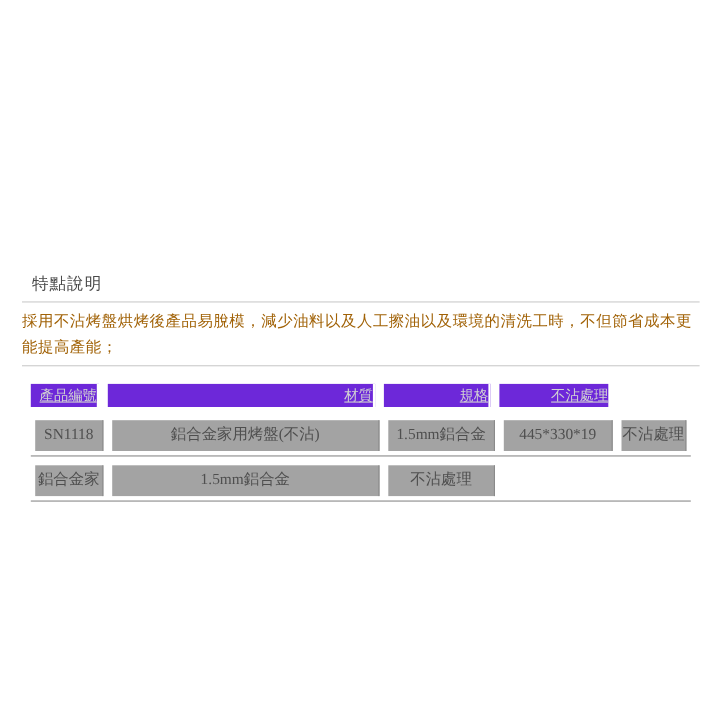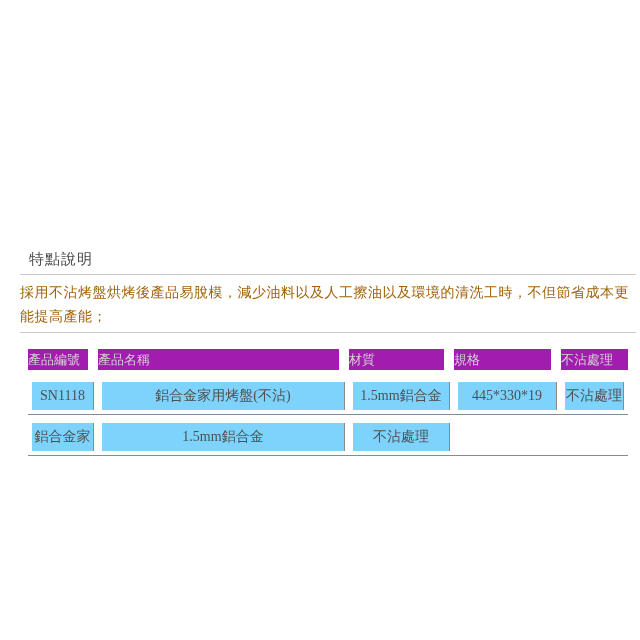--- a/index.html
+++ b/index.html
@@ -35,60 +35,60 @@
 
   .spec-table { margin-top: 12px; font-size: 14px; }
 
   .t-row {
     display: grid;
     grid-template-columns: 70px 251px 105px 107px 1fr;
   }
 
   .t-head { margin-bottom: 2px; }
   .t-head .t-cell {
-    background: #a21caf;
+    background: #6d28d9;
     color: #d2d2d2;
     font-size: 13px;
     height: 21px;
     line-height: 21px;
-    text-align: left;
+    text-align: right;
     border-right: 2px solid #ffffff;
     overflow: hidden;
+    text-decoration: underline;
   }
   .t-head .t-cell:last-child { border-right: none; }
 
   .t-body .t-row { border-bottom: 1px solid #8a8a8a; }
   .t-body .t-cell {
     height: 28px;
     line-height: 28px;
     text-align: center;
     color: #4f4f4f;
     border-right: 1px solid #8a8a8a;
     overflow: hidden;
-    background: #7dd3fc;
+    background: #a3a3a3;
   }
 </style>
 </head>
 <body>
 
 <div class="content">
 
   <h2 class="section-title">特點說明</h2>
 
   <hr class="rule rule-1">
 
   <p class="description">採用不沾烤盤烘烤後產品易脫模，減少油料以及人工擦油以及環境的清洗工時，不但節省成本更能提高產能；</p>
 
   <hr class="rule rule-2">
 
   <div class="spec-table">
 
     <div class="t-row t-head">
       <div class="t-cell">產品編號</div>
-      <div class="t-cell">產品名稱</div>
       <div class="t-cell">材質</div>
       <div class="t-cell">規格</div>
       <div class="t-cell">不沾處理</div>
     </div>
 
     <div class="t-body">
 
       <div class="t-row">
         <div class="t-cell">SN1118</div>
         <div class="t-cell">鋁合金家用烤盤(不沾)</div>

